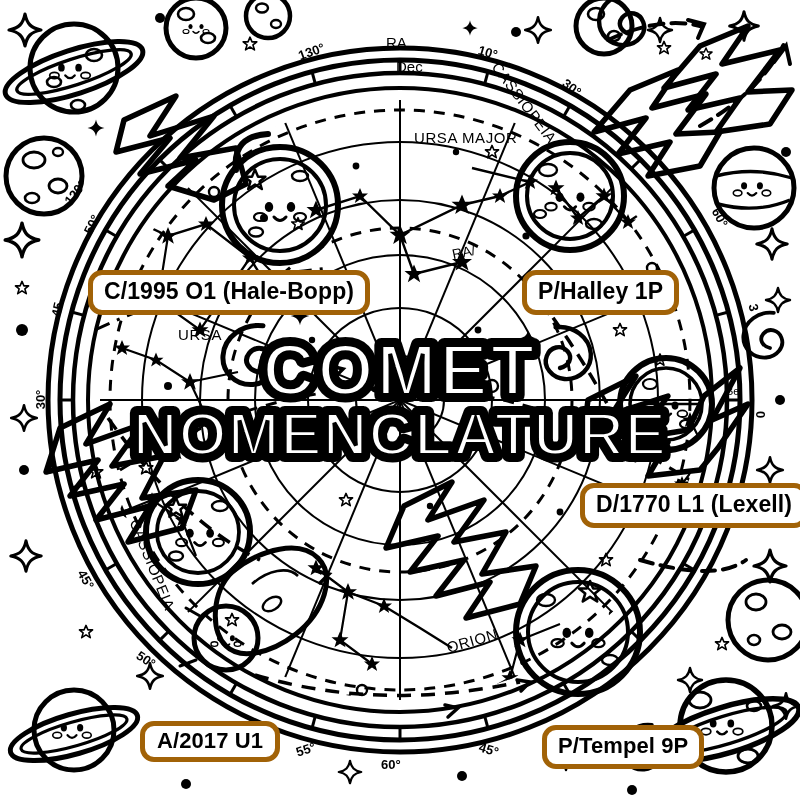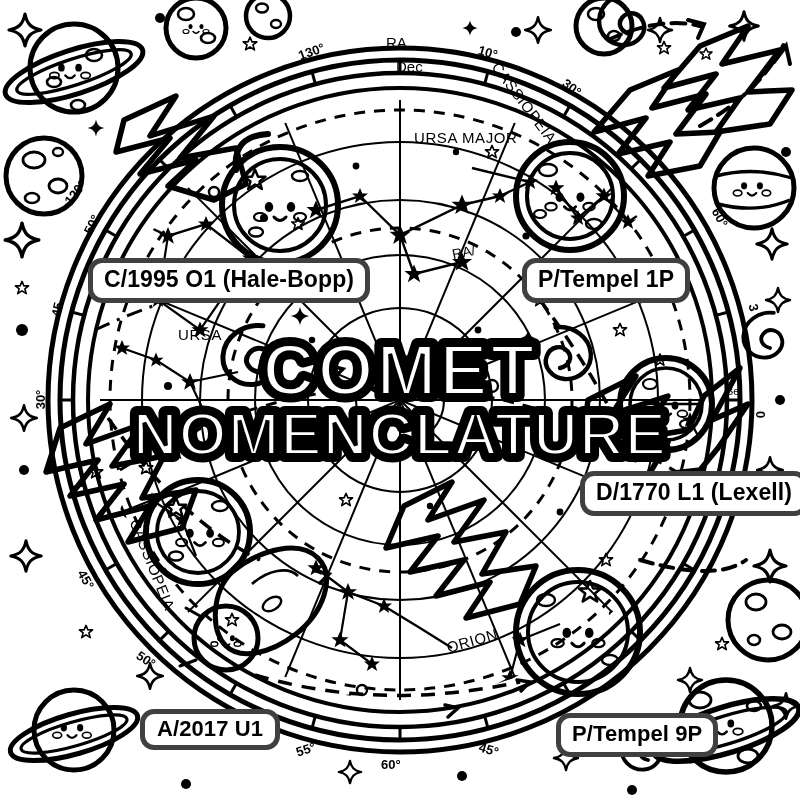--- a/index.html
+++ b/index.html
@@ -9,40 +9,41 @@
     font-family:"Liberation Sans", sans-serif;
     color:#000;
   }
   #page{position:absolute;inset:0;width:800px;height:800px;background:#fff;}
   #art{position:absolute;left:0;top:0;width:800px;height:800px;}
 
   
   .chip{
     position:absolute;
     background:#fff;
-    border:5px solid #404040;
+    border:5px solid #a16207;
     border-radius:14px;
     font-weight:bold;
     color:#000;
     letter-spacing:.1px;
     text-align:center;
     line-height:1.04;
     white-space:nowrap;
     padding:5px 11px 6px 11px;
     box-sizing:border-box;
     font-family:"Liberation Sans", sans-serif;
+    margin-top:12px;
   }
   .chip.two{white-space:normal;}
   .chip .l2{display:block;}
 
   #chip-halebopp{left:88px;top:258px;font-size:23px;}
   #chip-halley  {left:522px;top:258px;font-size:23px;}
   #chip-lexell  {left:580px;top:471px;font-size:23px;}
   #chip-oumuamua{left:140px;top:709px;font-size:22px;padding:4px 12px 4px;}
-  #chip-tempel  {left:556px;top:713px;font-size:22px;}
+  #chip-tempel  {left:542px;top:713px;font-size:22px;}
 
   
   .maplab{position:absolute;font-weight:bold;color:#000;white-space:nowrap;
           font-family:"Liberation Sans", sans-serif;}
   .deg{font-size:13px;font-weight:bold;}
   .cons{font-size:15px;font-weight:normal;letter-spacing:.6px;}
   .axis{font-size:15px;font-weight:normal;}
   .tiny{font-size:11px;font-weight:normal;}
 </style>
 </head>
@@ -782,20 +783,20 @@
 <div class="maplab cons" style="left:414px;top:130px;line-height:1.1;text-align:right;">
   <span>URSA MAJOR</span>
 </div>
 <div class="maplab cons" style="left:476px;top:94px;transform:rotate(53deg);">CASSIOPEIA</div>
 <div class="maplab cons" style="left:178px;top:326px;">URSA</div>
 <div class="maplab cons" style="left:104px;top:556px;transform:rotate(68deg);">CASSIOPEIA</div>
 <div class="maplab cons" style="left:446px;top:632px;transform:rotate(-16deg);">ORION</div>
 <div class="maplab tiny" style="left:726px;top:385px;">Be</div>
 
 <div class="chip" id="chip-halebopp">C/1995 O1 (Hale-Bopp)</div>
-<div class="chip" id="chip-halley">P/Tempel 1P</div>
+<div class="chip" id="chip-halley">P/Halley 1P</div>
 <div class="chip" id="chip-lexell">D/1770 L1 (Lexell)</div>
 <div class="chip two" id="chip-oumuamua">
   <span class="l1">A/2017 U1</span>
 </div>
 <div class="chip" id="chip-tempel">P/Tempel 9P</div>
 
 </div>
 
 </body></html>

